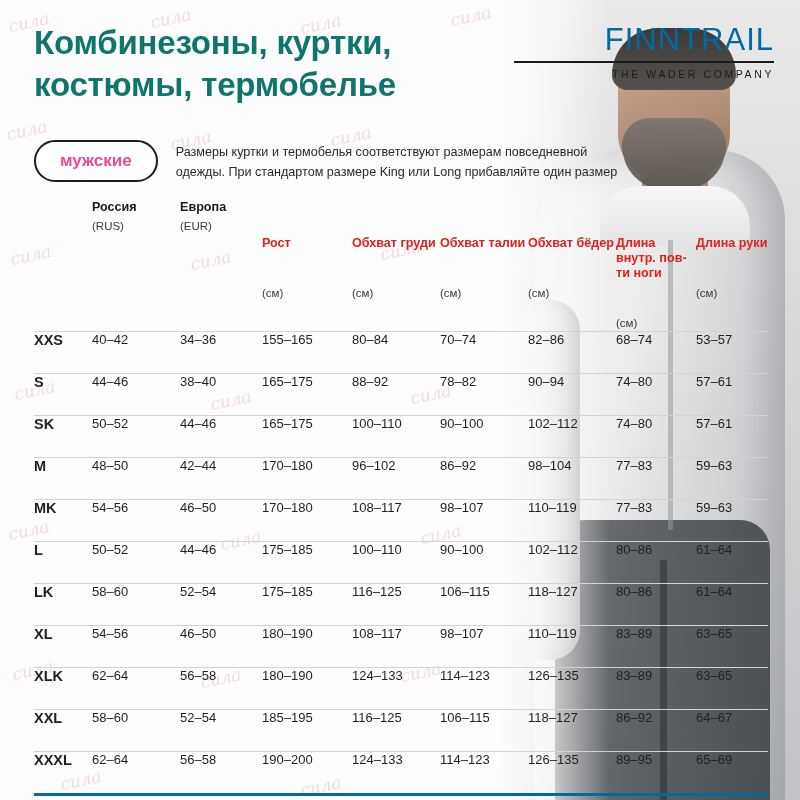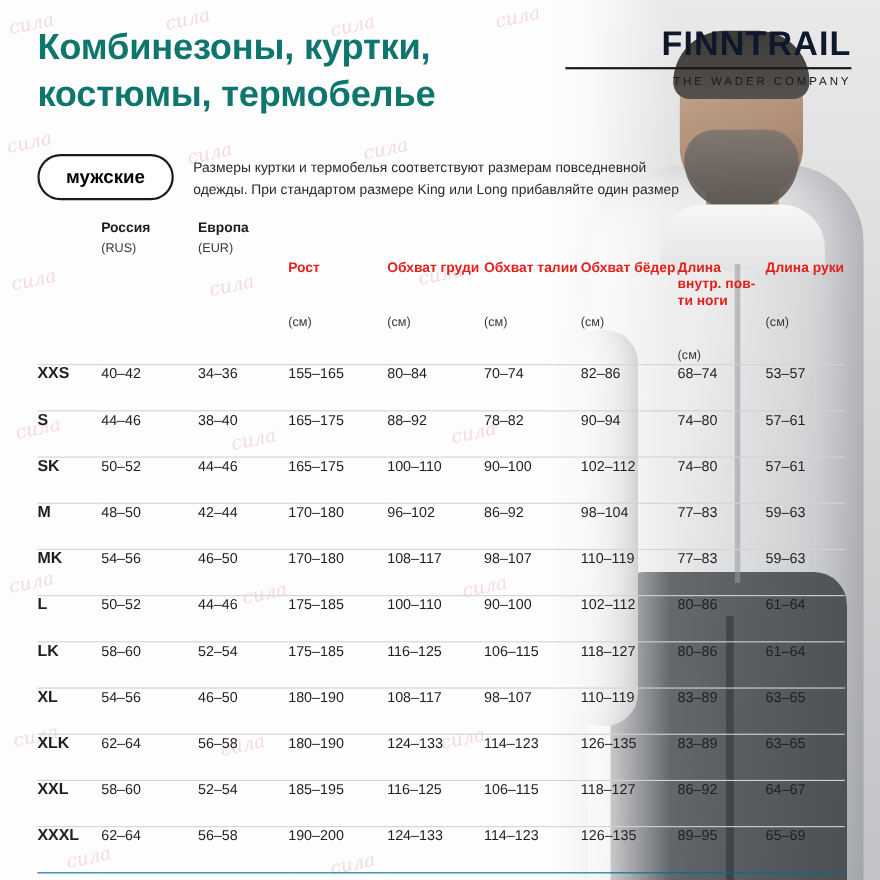--- a/index.html
+++ b/index.html
@@ -170,22 +170,22 @@
   .brand {
     position: absolute;
     right: 26px;
     top: 24px;
     z-index: 4;
     text-align: right;
     width: 260px;
   }
   .brand-name {
     font-size: 31px;
-    font-weight: bold;
-    color: #0f172a;
+    font-weight: normal;
+    color: #0369a1;
     letter-spacing: 1px;
     line-height: 1;
   }
   .brand-rule {
     height: 2px;
     background: #1b1b1b;
     margin: 6px 0 5px 0;
   }
   .brand-sub {
     font-size: 10.5px;
@@ -203,21 +203,21 @@
     align-items: flex-start;
     gap: 18px;
     width: 740px;
   }
   .pill {
     border: 2px solid #1b1b1b;
     border-radius: 24px;
     padding: 9px 24px;
     font-size: 17px;
     font-weight: bold;
-    color: #000000;
+    color: #ec4899;
     background: #ffffff;
     white-space: nowrap;
   }
   .note {
     font-size: 12.6px;
     color: #2a2a2a;
     line-height: 1.55;
     max-width: 560px;
     padding-top: 3px;
   }
@@ -257,21 +257,21 @@
     font-weight: normal;
     font-size: 11.5px;
     color: #3a3a3a;
     margin-top: 5px;
   }
   tbody tr {
     border-top: 1px solid #d3d3d3;
     margin-top: 20px;
   }
   tbody tr:last-child {
-    border-bottom: 1px solid #0369a1;
+    border-bottom: 3px solid #0369a1;
   }
   tbody td {
     height: 41px;
     font-size: 13px;
     color: #1f1f1f;
     padding: 0 6px 0 0;
   }
   tbody td.size {
     font-weight: bold;
     font-size: 14.5px;

